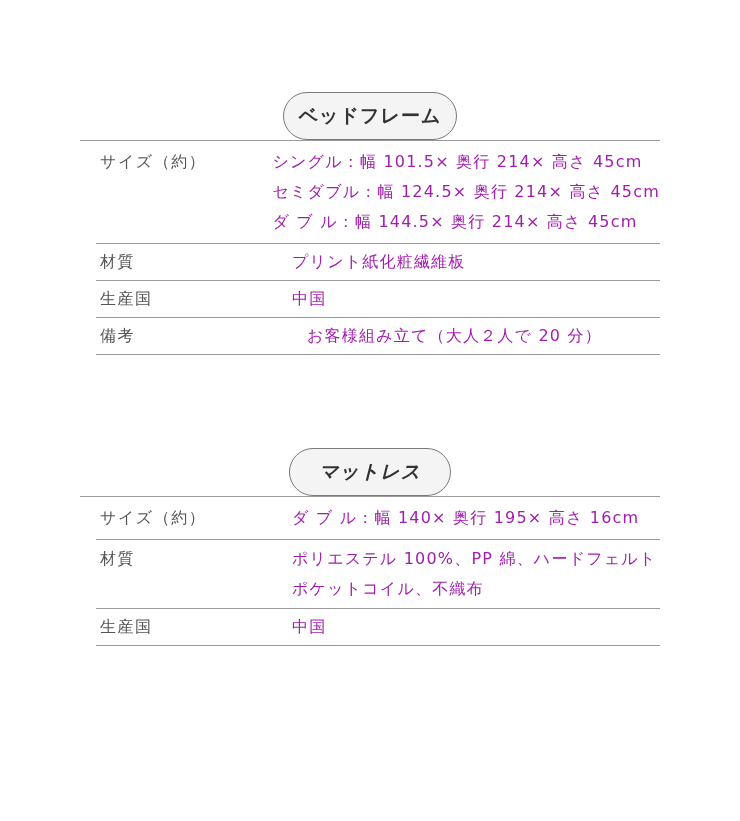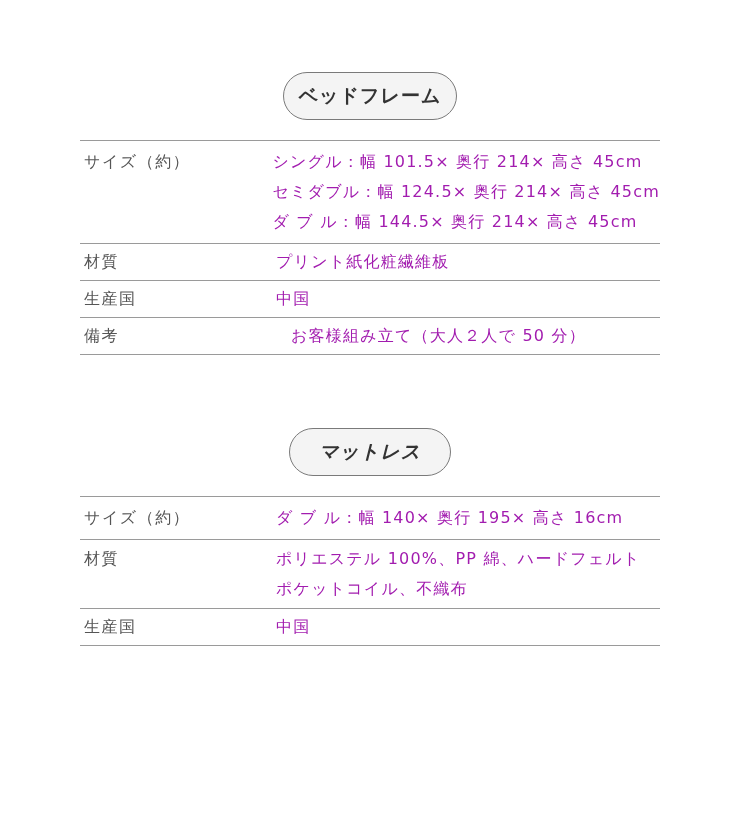--- a/index.html
+++ b/index.html
@@ -33,32 +33,34 @@
       border: 1.3px solid #7a7a7a;
       border-radius: 24px;
       background: #f4f4f4;
       display: flex;
       align-items: center;
       justify-content: center;
       font-size: 19px;
       font-weight: bold;
       color: #333333;
       letter-spacing: 1px;
+      margin-top: 20px;
     }
     .spec-table {
       position: absolute;
       left: 0;
       width: 580px;
       border-top: 1.5px solid #9a9a9a;
     }
     .spec-row {
       display: flex;
       border-bottom: 1.5px solid #9a9a9a;
       padding: 6px 0 6px 0;
       box-sizing: border-box;
+      margin-left: 16px;
     }
     .spec-label {
       width: 192px;
       padding-left: 4px;
       font-size: 16px;
       line-height: 30px;
       letter-spacing: 1.5px;
       color: #555555;
     }
     .spec-values {
@@ -97,21 +99,21 @@
     </div>
     <div class="spec-row" style="padding:3px 0 3px 0;">
       <div class="spec-label">生産国</div>
       <div class="spec-values">
         <span class="spec-line">中国</span>
       </div>
     </div>
     <div class="spec-row" style="padding:3px 0 3px 0;gap:15px;">
       <div class="spec-label">備考</div>
       <div class="spec-values">
-        <span class="spec-line">お客様組み立て（大人２人で 50 分）</span>
+        <span class="spec-line">お客様組み立て（大人２人で 20 分）</span>
       </div>
     </div>
   </div>
 </div>
 
 <div class="section" style="top:428px;">
   <div class="pill-wrap" style="top:0;font-style:italic;">
     <div class="pill" style="width:162px;">マットレス</div>
   </div>
   <div class="spec-table" style="top:68px;">

